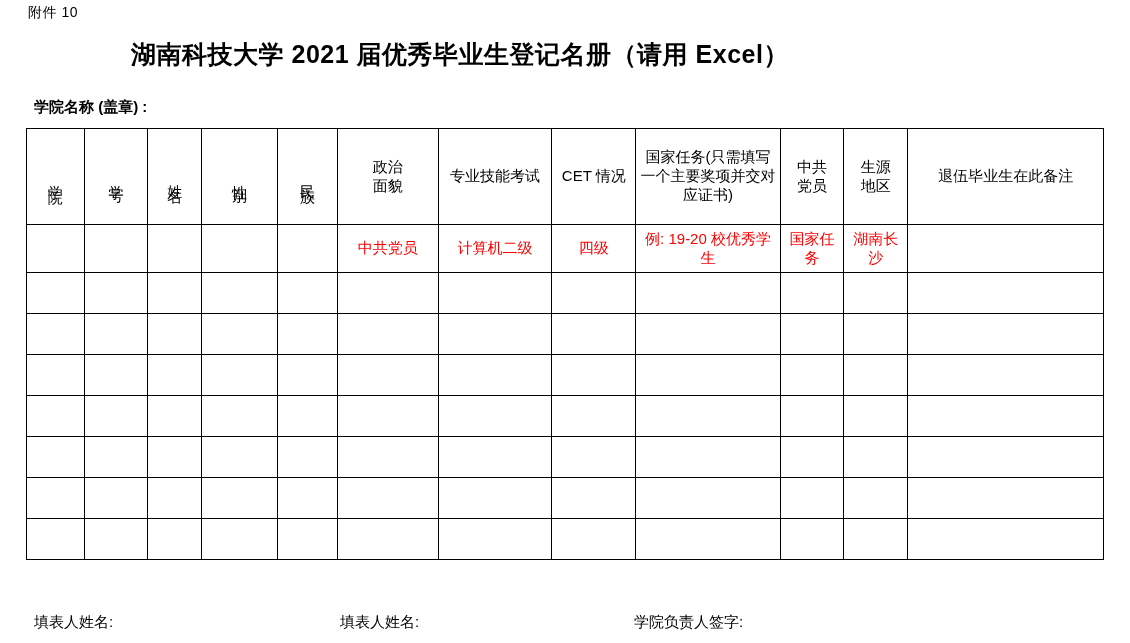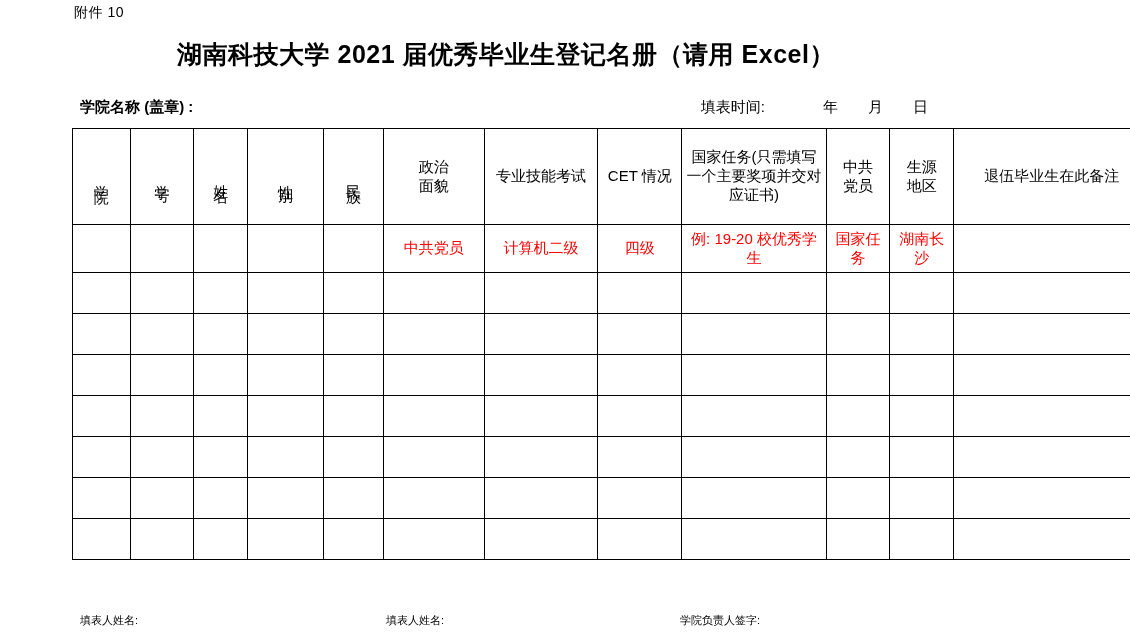--- a/index.html
+++ b/index.html
@@ -13,21 +13,20 @@
     font-family: "Liberation Sans", "DejaVu Sans", sans-serif;
     color: #000000;
     position: relative;
     overflow: hidden;
   }
   .page {
     width: 920px;
     height: 643px;
     position: relative;
     box-sizing: border-box;
-    margin-left: 46px;
   }
   .attach-label {
     position: absolute;
     left: 28px;
     top: 4px;
     font-size: 14px;
     letter-spacing: 0.5px;
   }
   .doc-title {
     position: absolute;
@@ -101,40 +100,37 @@
   }
   .blank-row td {
     height: 41px;
   }
   .footer {
     position: absolute;
     left: 0;
     right: 0;
     bottom: 8px;
     height: 22px;
-    font-size: 11px;
+    font-size: 15px;
   }
   .footer .f1 { position: absolute; left: 34px; top: 0; }
   .footer .f2 { position: absolute; left: 340px; top: 0; }
   .footer .f3 { position: absolute; left: 634px; top: 0; text-align: center; }
 </style>
 </head>
 <body>
 
 <div class="page">
 
   <div class="attach-label">附件 10</div>
 
   <div class="doc-title">湖南科技大学 2021 届优秀毕业生登记名册（请用 Excel）</div>
 
   <div class="meta-row">
     <span class="college-name">学院名称 (盖章) :</span>
-    <span class="fill-date">
-      <span>填表时间:</span><span class="gap1"></span><span>年</span><span class="gap2"></span><span>月</span><span class="gap3"></span><span>日</span>
-    </span>
   </div>
 
   <table class="reg-table">
     <colgroup>
       <col style="width:56px">
       <col style="width:62px">
       <col style="width:52px">
       <col style="width:74px">
       <col style="width:58px">
       <col style="width:98px">

